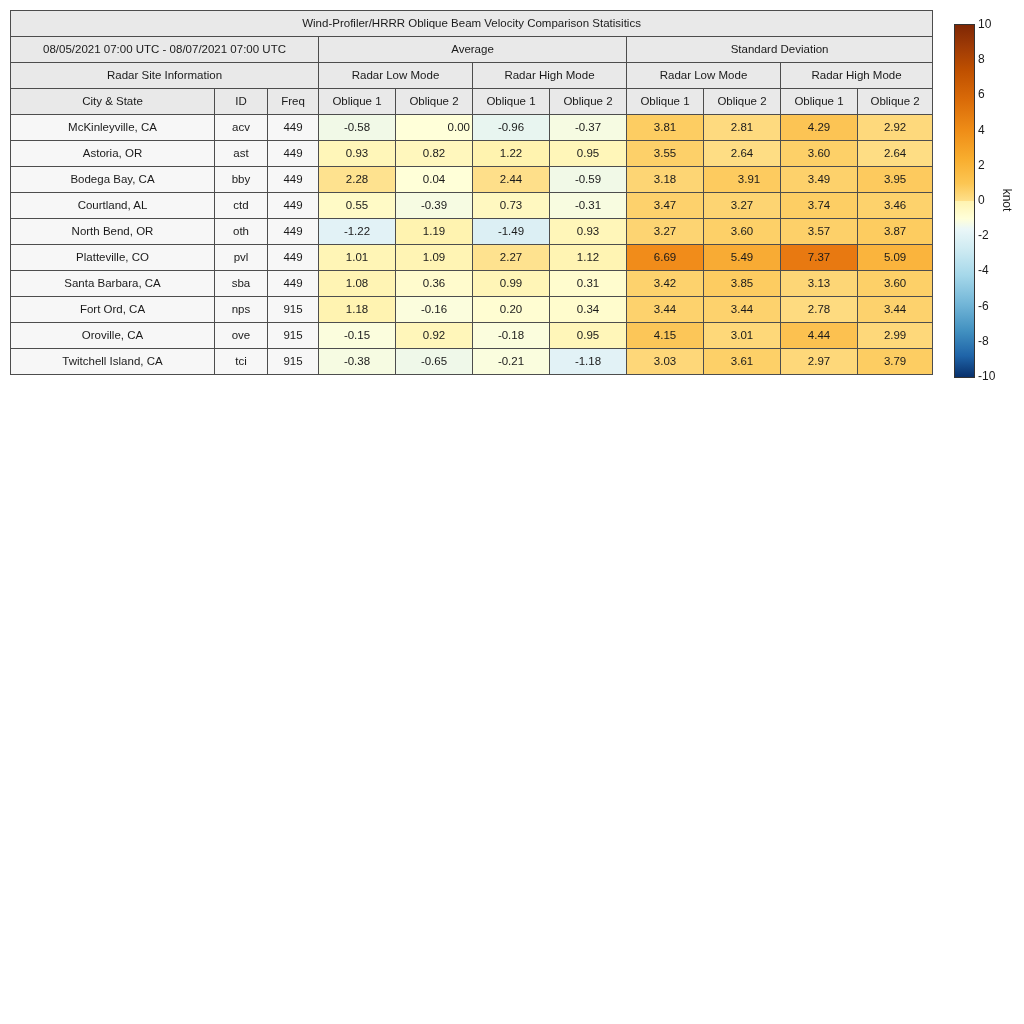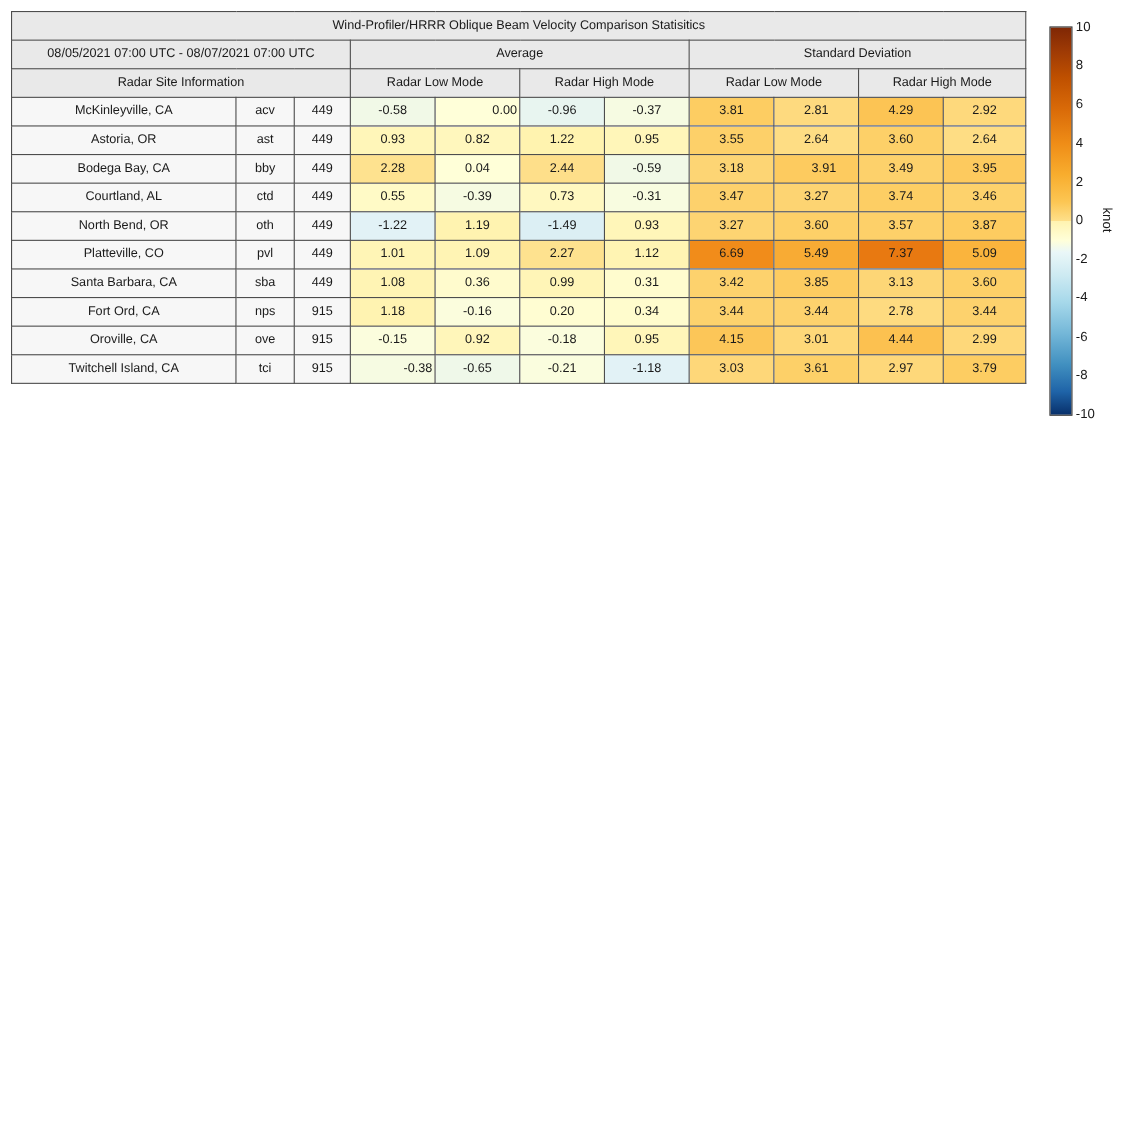--- a/index.html
+++ b/index.html
@@ -155,20 +155,33 @@
           <td class="hdr" colspan="4">Average</td>
           <td class="hdr" colspan="4">Standard Deviation</td>
         </tr>
         <tr>
           <td class="hdr" colspan="3">Radar Site Information</td>
           <td class="hdr" colspan="2">Radar Low Mode</td>
           <td class="hdr" colspan="2">Radar High Mode</td>
           <td class="hdr" colspan="2">Radar Low Mode</td>
           <td class="hdr" colspan="2">Radar High Mode</td>
         </tr>
+        <tr>
+          <td class="hdr">City &amp; State</td>
+          <td class="hdr">ID</td>
+          <td class="hdr">Freq</td>
+          <td class="hdr">Oblique 1</td>
+          <td class="hdr">Oblique 2</td>
+          <td class="hdr">Oblique 1</td>
+          <td class="hdr">Oblique 2</td>
+          <td class="hdr">Oblique 1</td>
+          <td class="hdr">Oblique 2</td>
+          <td class="hdr">Oblique 1</td>
+          <td class="hdr">Oblique 2</td>
+        </tr>
       </tbody>
       <tbody id="data-body">
           <tr>
             <td class="city">McKinleyville, CA</td>
             <td class="idc">acv</td>
             <td class="freqc">449</td>
             <td class="val" style="background-color: rgb(241, 249, 231);">-0.58</td>
             <td class="val" style="background-color: rgb(255, 255, 217); text-align: right;">0.00</td>
             <td class="val" style="background-color: rgb(232, 245, 240);">-0.96</td>
             <td class="val" style="background-color: rgb(246, 251, 226);">-0.37</td>
@@ -278,21 +291,21 @@
             <td class="val" style="background-color: rgb(255, 246, 185);">0.95</td>
             <td class="val" style="background-color: rgb(252, 198, 88);">4.15</td>
             <td class="val" style="background-color: rgb(254, 216, 121);">3.01</td>
             <td class="val" style="background-color: rgb(252, 193, 80);">4.44</td>
             <td class="val" style="background-color: rgb(254, 216, 122);">2.99</td>
           </tr>
           <tr>
             <td class="city">Twitchell Island, CA</td>
             <td class="idc">tci</td>
             <td class="freqc">915</td>
-            <td class="val" style="background-color: rgb(246, 251, 226); text-align: right;">-0.38</td>
+            <td class="val" style="background-color: rgb(246, 251, 226);">-0.38</td>
             <td class="val" style="background-color: rgb(239, 248, 233);">-0.65</td>
             <td class="val" style="background-color: rgb(250, 253, 222);">-0.21</td>
             <td class="val" style="background-color: rgb(226, 242, 246);">-1.18</td>
             <td class="val" style="background-color: rgb(254, 215, 121);">3.03</td>
             <td class="val" style="background-color: rgb(253, 208, 104);">3.61</td>
             <td class="val" style="background-color: rgb(254, 216, 122);">2.97</td>
             <td class="val" style="background-color: rgb(253, 205, 98);">3.79</td>
           </tr>
         </tbody>
     </table>

